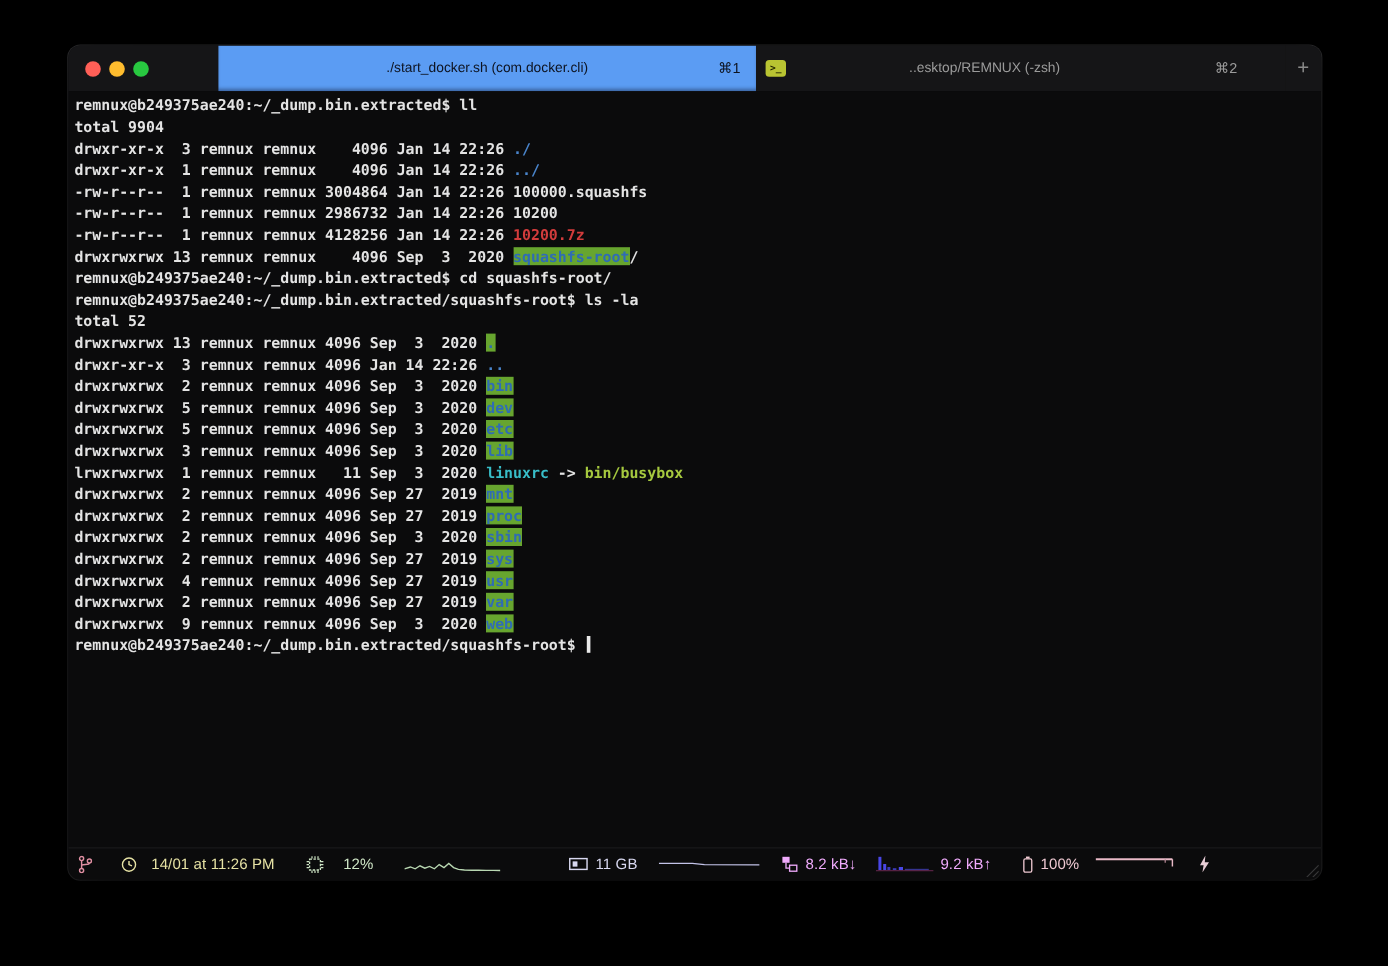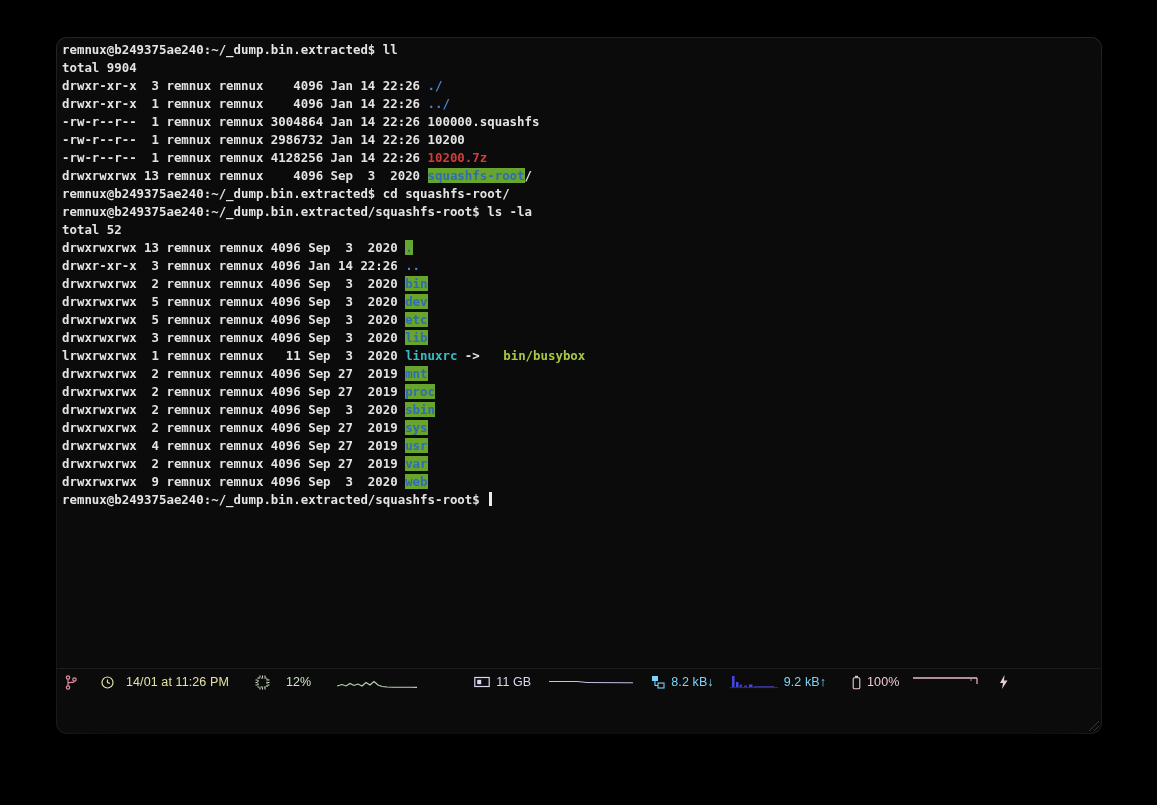--- a/index.html
+++ b/index.html
@@ -48,48 +48,68 @@
     height:630px; padding:3px 0 0 5px; background:#0b0b0c;
     font:bold 12.4px/18px "DejaVu Sans Mono",monospace;
     color:var(--fg); white-space:pre; position:relative;
   }
   .term-line { height:18px; }
   .seg-p { color:var(--fg); }
   .seg-d { color:var(--dir); }
   .seg-a { color:var(--archive); }
   .seg-o { color:var(--ow-fg); background:var(--ow-bg); }
   .seg-s { color:var(--symlink); }
-  .seg-e { color:var(--exec);margin-left:16px; }
+  .seg-e { color:var(--exec); }
   .cursor {
     display:inline-block; width:2.5px; height:14px; margin-left:2px;
     background:#eaeaea; vertical-align:-2px;
   }
 
   
   .status {
     height:27px; background:#0b0b0c; border-top:1px solid #1d1d1f;
     display:flex; align-items:center; font-size:12.5px; letter-spacing:0.1px;
   }
   .sb-item { display:flex; align-items:center; gap:6px; flex:none; }
   .sb-clock { color:#e6e2a4;gap:12px; }
   .sb-cpu { color:#cfe6c6;gap:16px; }
   .sb-mem { color:#d8d8f0;padding-left:37px; }
-  .sb-net { color:#7dd3fc; }
+  .sb-net { color:#f0abfc; }
   .sb-batt { color:#efc9d2; }
   .sb-item svg { display:block; }
 
   .grip {
     position:absolute; right:2px; bottom:2px; width:12px; height:12px; opacity:0.5;
   }
 </style>
 </head>
 <body style="--accent: #5b9cf3; --fg: #e4e4e4; --dir: #4a85cc; --ow-bg: #67a52f; --ow-fg: #2f6cb5; --archive: #d23c3c; --symlink: #38bdc8; --exec: #a6c93f; --tl-red: #ff5f57; --tl-yellow: #febc2e; --tl-green: #28c840;">
 
 <div class="window">
 
+  <div class="tabbar">
+    <div class="controls">
+      <div class="light red"></div>
+      <div class="light yellow"></div>
+      <div class="light green"></div>
+    </div>
+
+    <div class="tab-active">
+      <span>./start_docker.sh (com.docker.cli)</span>
+      <span class="shortcut">⌘1</span>
+    </div>
+
+    <div class="tab-inactive">
+      <span class="tab2-icon">&gt;_</span>
+      <span class="tab2-title">..esktop/REMNUX (-zsh)</span>
+      <span class="shortcut">⌘2</span>
+    </div>
+
+    <div class="new-tab">+</div>
+  </div>
 
   <div class="term"><div class="term-line"><span class="seg-p">remnux@b249375ae240:~/_dump.bin.extracted$ ll</span></div><div class="term-line"><span class="seg-p">total 9904</span></div><div class="term-line"><span class="seg-p">drwxr-xr-x  3 remnux remnux    4096 Jan 14 22:26 </span><span class="seg-d">./</span></div><div class="term-line"><span class="seg-p">drwxr-xr-x  1 remnux remnux    4096 Jan 14 22:26 </span><span class="seg-d">../</span></div><div class="term-line"><span class="seg-p">-rw-r--r--  1 remnux remnux 3004864 Jan 14 22:26 100000.squashfs</span></div><div class="term-line"><span class="seg-p">-rw-r--r--  1 remnux remnux 2986732 Jan 14 22:26 10200</span></div><div class="term-line"><span class="seg-p">-rw-r--r--  1 remnux remnux 4128256 Jan 14 22:26 </span><span class="seg-a">10200.7z</span></div><div class="term-line"><span class="seg-p">drwxrwxrwx 13 remnux remnux    4096 Sep  3  2020 </span><span class="seg-o">squashfs-root</span><span class="seg-p">/</span></div><div class="term-line"><span class="seg-p">remnux@b249375ae240:~/_dump.bin.extracted$ cd squashfs-root/</span></div><div class="term-line"><span class="seg-p">remnux@b249375ae240:~/_dump.bin.extracted/squashfs-root$ ls -la</span></div><div class="term-line"><span class="seg-p">total 52</span></div><div class="term-line"><span class="seg-p">drwxrwxrwx 13 remnux remnux 4096 Sep  3  2020 </span><span class="seg-o">.</span></div><div class="term-line"><span class="seg-p">drwxr-xr-x  3 remnux remnux 4096 Jan 14 22:26 </span><span class="seg-d">..</span></div><div class="term-line"><span class="seg-p">drwxrwxrwx  2 remnux remnux 4096 Sep  3  2020 </span><span class="seg-o">bin</span></div><div class="term-line"><span class="seg-p">drwxrwxrwx  5 remnux remnux 4096 Sep  3  2020 </span><span class="seg-o">dev</span></div><div class="term-line"><span class="seg-p">drwxrwxrwx  5 remnux remnux 4096 Sep  3  2020 </span><span class="seg-o">etc</span></div><div class="term-line"><span class="seg-p">drwxrwxrwx  3 remnux remnux 4096 Sep  3  2020 </span><span class="seg-o">lib</span></div><div class="term-line"><span class="seg-p">lrwxrwxrwx  1 remnux remnux   11 Sep  3  2020 </span><span class="seg-s">linuxrc</span><span class="seg-p"> -&gt; </span><span class="seg-e">bin/busybox</span></div><div class="term-line"><span class="seg-p">drwxrwxrwx  2 remnux remnux 4096 Sep 27  2019 </span><span class="seg-o">mnt</span></div><div class="term-line"><span class="seg-p">drwxrwxrwx  2 remnux remnux 4096 Sep 27  2019 </span><span class="seg-o">proc</span></div><div class="term-line"><span class="seg-p">drwxrwxrwx  2 remnux remnux 4096 Sep  3  2020 </span><span class="seg-o">sbin</span></div><div class="term-line"><span class="seg-p">drwxrwxrwx  2 remnux remnux 4096 Sep 27  2019 </span><span class="seg-o">sys</span></div><div class="term-line"><span class="seg-p">drwxrwxrwx  4 remnux remnux 4096 Sep 27  2019 </span><span class="seg-o">usr</span></div><div class="term-line"><span class="seg-p">drwxrwxrwx  2 remnux remnux 4096 Sep 27  2019 </span><span class="seg-o">var</span></div><div class="term-line"><span class="seg-p">drwxrwxrwx  9 remnux remnux 4096 Sep  3  2020 </span><span class="seg-o">web</span></div><div class="term-line"><span class="seg-p">remnux@b249375ae240:~/_dump.bin.extracted/squashfs-root$ </span><span class="cursor"></span></div></div>
 
   <div class="status">
 
     <div class="sb-item" style="margin-left:8px; color:#e08fa2;">
       <svg width="12" height="15" viewBox="0 0 12 15">
         <circle cx="3" cy="2.5" r="1.7" fill="none" stroke="currentColor" stroke-width="1.2"></circle>
         <circle cx="3" cy="12.5" r="1.7" fill="none" stroke="currentColor" stroke-width="1.2"></circle>
         <circle cx="9.5" cy="4.5" r="1.7" fill="none" stroke="currentColor" stroke-width="1.2"></circle>

